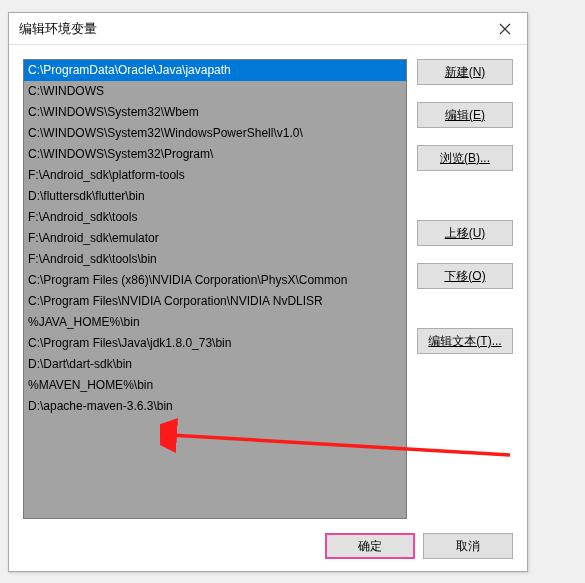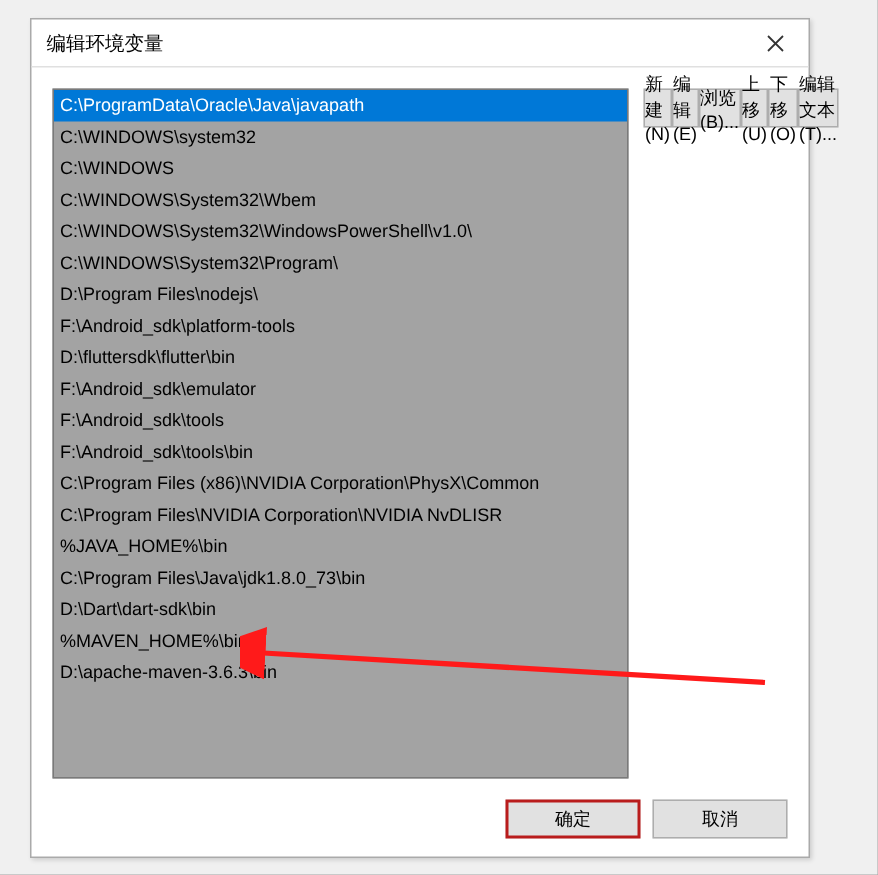--- a/index.html
+++ b/index.html
@@ -11,21 +11,21 @@
     }
     body {
       background: #f0f0f0;
       width: 585px;
       height: 583px;
       overflow: hidden;
       position: relative;
     }
     .dialog {
       position: absolute;
-      left: 20px;
+      left: 8px;
       top: 12px;
       width: 520px;
       height: 560px;
       background: #ffffff;
       border: 1px solid #aaaaaa;
       box-shadow: 1px 1px 3px rgba(0,0,0,0.15);
       display: flex;
       flex-direction: column;
     }
     .titlebar {
@@ -76,21 +76,22 @@
       overflow: hidden;
       text-overflow: ellipsis;
     }
     .list-item.selected {
       background: #0078d7;
       color: #fff;
     }
     .button-column {
       width: 96px;
       display: flex;
-      flex-direction: row;
+      flex-direction: column;
+      text-decoration: underline;
     }
     .btn {
       height: 26px;
       border: 1px solid #adadad;
       background: #e1e1e1;
       color: #000;
       display: flex;
       align-items: center;
       justify-content: center;
       cursor: default;
@@ -105,21 +106,21 @@
       align-items: center;
       justify-content: flex-end;
       padding: 0 14px;
       gap: 8px;
     }
     .footer .btn {
       width: 90px;
       margin-bottom: 0;
     }
     .footer .btn.primary {
-      border: 2px solid #b91c1c;
+      border: 2px solid #ec4899;
     }
     .arrow-annotation {
       position: absolute;
       left: 160px;
       top: 295px;
       width: 360px;
       height: 170px;
       pointer-events: none;
       z-index: 100;
     }
@@ -134,30 +135,28 @@
       <svg viewBox="0 0 12 12">
         <line x1="1" y1="1" x2="11" y2="11" stroke="#333" stroke-width="1.2"></line>
         <line x1="11" y1="1" x2="1" y2="11" stroke="#333" stroke-width="1.2"></line>
       </svg>
     </div>
   </div>
 
   <div class="content">
     <div class="listbox" id="listbox">
         <div class="list-item selected">C:\ProgramData\Oracle\Java\javapath</div>
-        <div class="list-item">C:\WINDOWS\system32</div>
         <div class="list-item">C:\WINDOWS</div>
         <div class="list-item">C:\WINDOWS\System32\Wbem</div>
         <div class="list-item">C:\WINDOWS\System32\WindowsPowerShell\v1.0\</div>
         <div class="list-item">C:\WINDOWS\System32\Program\</div>
-        <div class="list-item">D:\Program Files\nodejs\</div>
         <div class="list-item">F:\Android_sdk\platform-tools</div>
         <div class="list-item">D:\fluttersdk\flutter\bin</div>
+        <div class="list-item">F:\Android_sdk\tools</div>
         <div class="list-item">F:\Android_sdk\emulator</div>
-        <div class="list-item">F:\Android_sdk\tools</div>
         <div class="list-item">F:\Android_sdk\tools\bin</div>
         <div class="list-item">C:\Program Files (x86)\NVIDIA Corporation\PhysX\Common</div>
         <div class="list-item">C:\Program Files\NVIDIA Corporation\NVIDIA NvDLISR</div>
         <div class="list-item">%JAVA_HOME%\bin</div>
         <div class="list-item">C:\Program Files\Java\jdk1.8.0_73\bin</div>
         <div class="list-item">D:\Dart\dart-sdk\bin</div>
         <div class="list-item">%MAVEN_HOME%\bin</div>
         <div class="list-item">D:\apache-maven-3.6.3\bin</div>
       </div>
 

